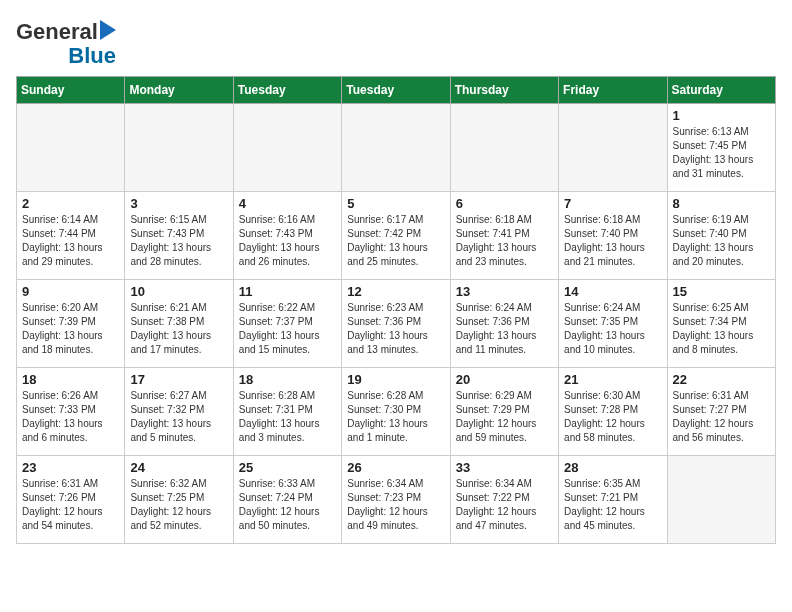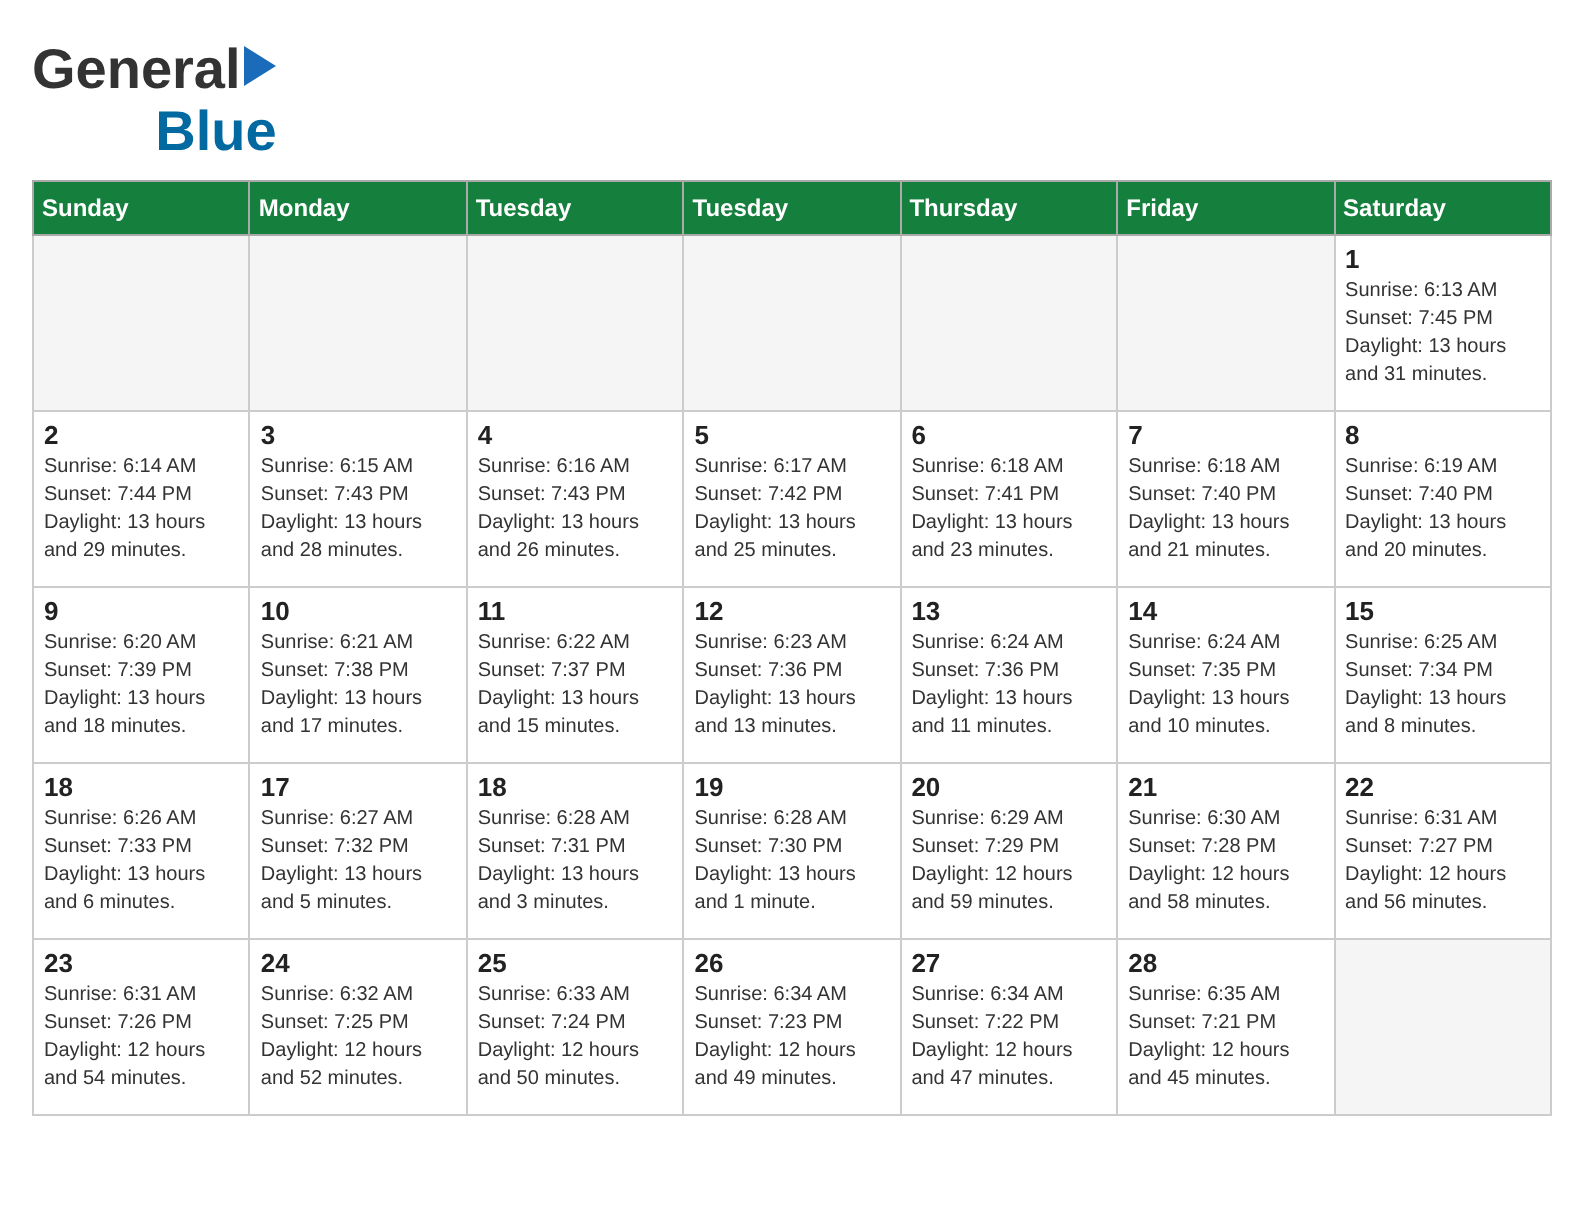--- a/index.html
+++ b/index.html
@@ -15,21 +15,21 @@
       justify-content: space-between;
       align-items: flex-start;
       margin-bottom: 8px;
     }
     .logo {
       display: flex;
       align-items: center;
       margin-top: 4px;
     }
     .logo-text {
-      font-size: 28px;
+      font-size: 22px;
       font-weight: bold;
       color: #333;
       line-height: 1.1;
     }
     .logo-blue { color: #0369a1; }
     .logo-arrow {
       width: 0; height: 0;
       border-top: 10px solid transparent;
       border-bottom: 10px solid transparent;
       border-left: 16px solid #1a6bba;
@@ -229,21 +229,21 @@
         </td>
         <td>
           <div class="day-number">25</div>
           <div class="day-info">Sunrise: 6:33 AM<br>Sunset: 7:24 PM<br>Daylight: 12 hours<br>and 50 minutes.</div>
         </td>
         <td>
           <div class="day-number">26</div>
           <div class="day-info">Sunrise: 6:34 AM<br>Sunset: 7:23 PM<br>Daylight: 12 hours<br>and 49 minutes.</div>
         </td>
         <td>
-          <div class="day-number">27</div>
+          <div class="day-number">33</div>
           <div class="day-info">Sunrise: 6:34 AM<br>Sunset: 7:22 PM<br>Daylight: 12 hours<br>and 47 minutes.</div>
         </td>
         <td>
           <div class="day-number">28</div>
           <div class="day-info">Sunrise: 6:35 AM<br>Sunset: 7:21 PM<br>Daylight: 12 hours<br>and 45 minutes.</div>
         </td>
         <td class="empty"></td>
       </tr>
     </tbody>
 </table>

